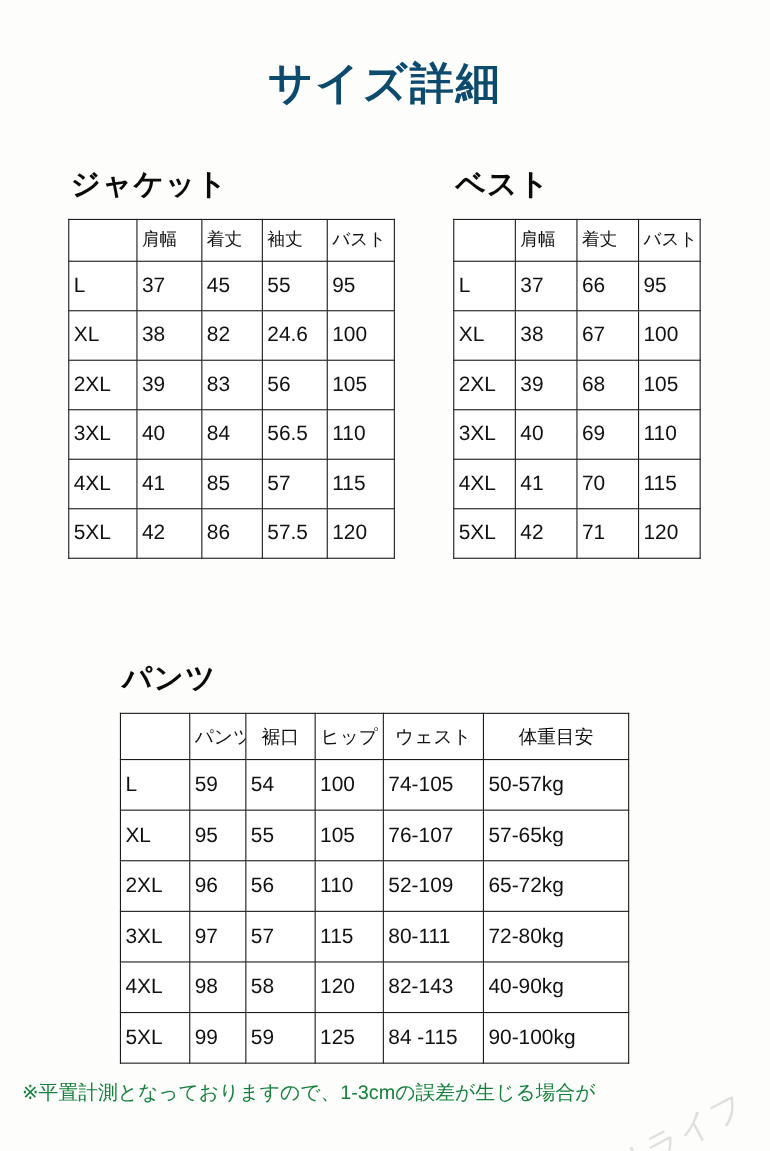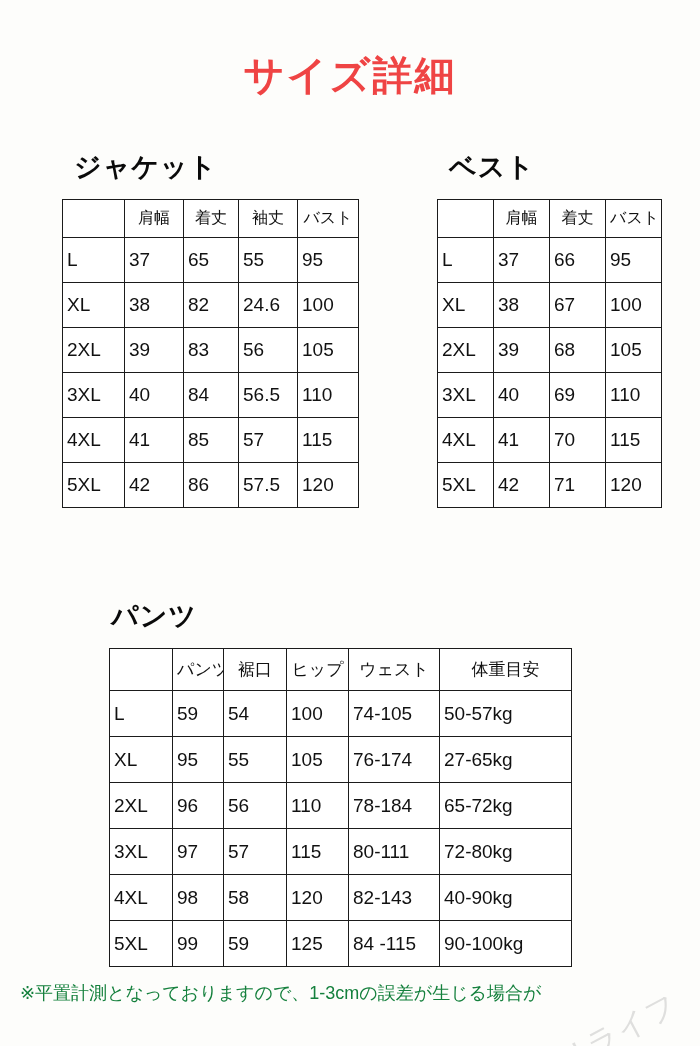--- a/index.html
+++ b/index.html
@@ -22,41 +22,41 @@
     box-sizing: border-box;
     padding: 0;
   }
   .page-title {
     text-align: center;
     font-size: 40px;
     font-weight: bold;
     letter-spacing: 2px;
     margin-top: 48px;
     margin-bottom: 0;
-    color: #ef4444;
+    color: #0c4a6e;
   }
   .section-heading {
     font-size: 27px;
     font-weight: bold;
     color: #0a0a0a;
     letter-spacing: 1px;
   }
   .tables-row {
     position: relative;
     margin-top: 46px;
     height: 330px;
   }
   .table-block {
     position: absolute;
     top: 0;
   }
   .table-block.jacket { left: 62px; }
-  .table-block.vest { left: 437px; }
+  .table-block.vest { left: 412px; }
   .table-block .section-heading {
-    margin: 0 0 14px 12px;
+    margin: 0 0 14px 2px;
   }
   table.size-table {
     border-collapse: collapse;
     background: #fff;
     table-layout: fixed;
   }
   table.size-table td, table.size-table th {
     border: 1px solid #1b1b1b;
     font-size: 19px;
     font-weight: normal;
@@ -65,21 +65,21 @@
     height: 45px;
     box-sizing: border-box;
     text-align: left;
     vertical-align: middle;
     white-space: nowrap;
     overflow: hidden;
   }
   table.size-table thead th {
     height: 38px;
     font-size: 16px;
-    text-align: center;
+    text-align: left;
   }
   
   .jacket table.size-table { width: 296px; }
   .jacket table.size-table col.c0 { width: 62px; }
   .jacket table.size-table col.c1 { width: 59px; }
   .jacket table.size-table col.c2 { width: 55px; }
   .jacket table.size-table col.c3 { width: 59px; }
   .jacket table.size-table col.c4 { width: 61px; }
 
   
@@ -163,21 +163,21 @@
             <th>肩幅</th>
             <th>着丈</th>
             <th>袖丈</th>
             <th>バスト</th>
           </tr>
         </thead>
         <tbody>
           <tr>
             <td>L</td>
             <td>37</td>
-            <td>65</td>
+            <td>45</td>
             <td>55</td>
             <td>95</td>
           </tr>
           <tr>
             <td>XL</td>
             <td>38</td>
             <td>82</td>
             <td>24.6</td>
             <td>100</td>
           </tr>
@@ -301,29 +301,29 @@
           <td>54</td>
           <td>100</td>
           <td>74-105</td>
           <td>50-57kg</td>
         </tr>
         <tr>
           <td>XL</td>
           <td>95</td>
           <td>55</td>
           <td>105</td>
-          <td>76-174</td>
-          <td>27-65kg</td>
+          <td>76-107</td>
+          <td>57-65kg</td>
         </tr>
         <tr>
           <td>2XL</td>
           <td>96</td>
           <td>56</td>
           <td>110</td>
-          <td>78-184</td>
+          <td>52-109</td>
           <td>65-72kg</td>
         </tr>
         <tr>
           <td>3XL</td>
           <td>97</td>
           <td>57</td>
           <td>115</td>
           <td>80-111</td>
           <td>72-80kg</td>
         </tr>

